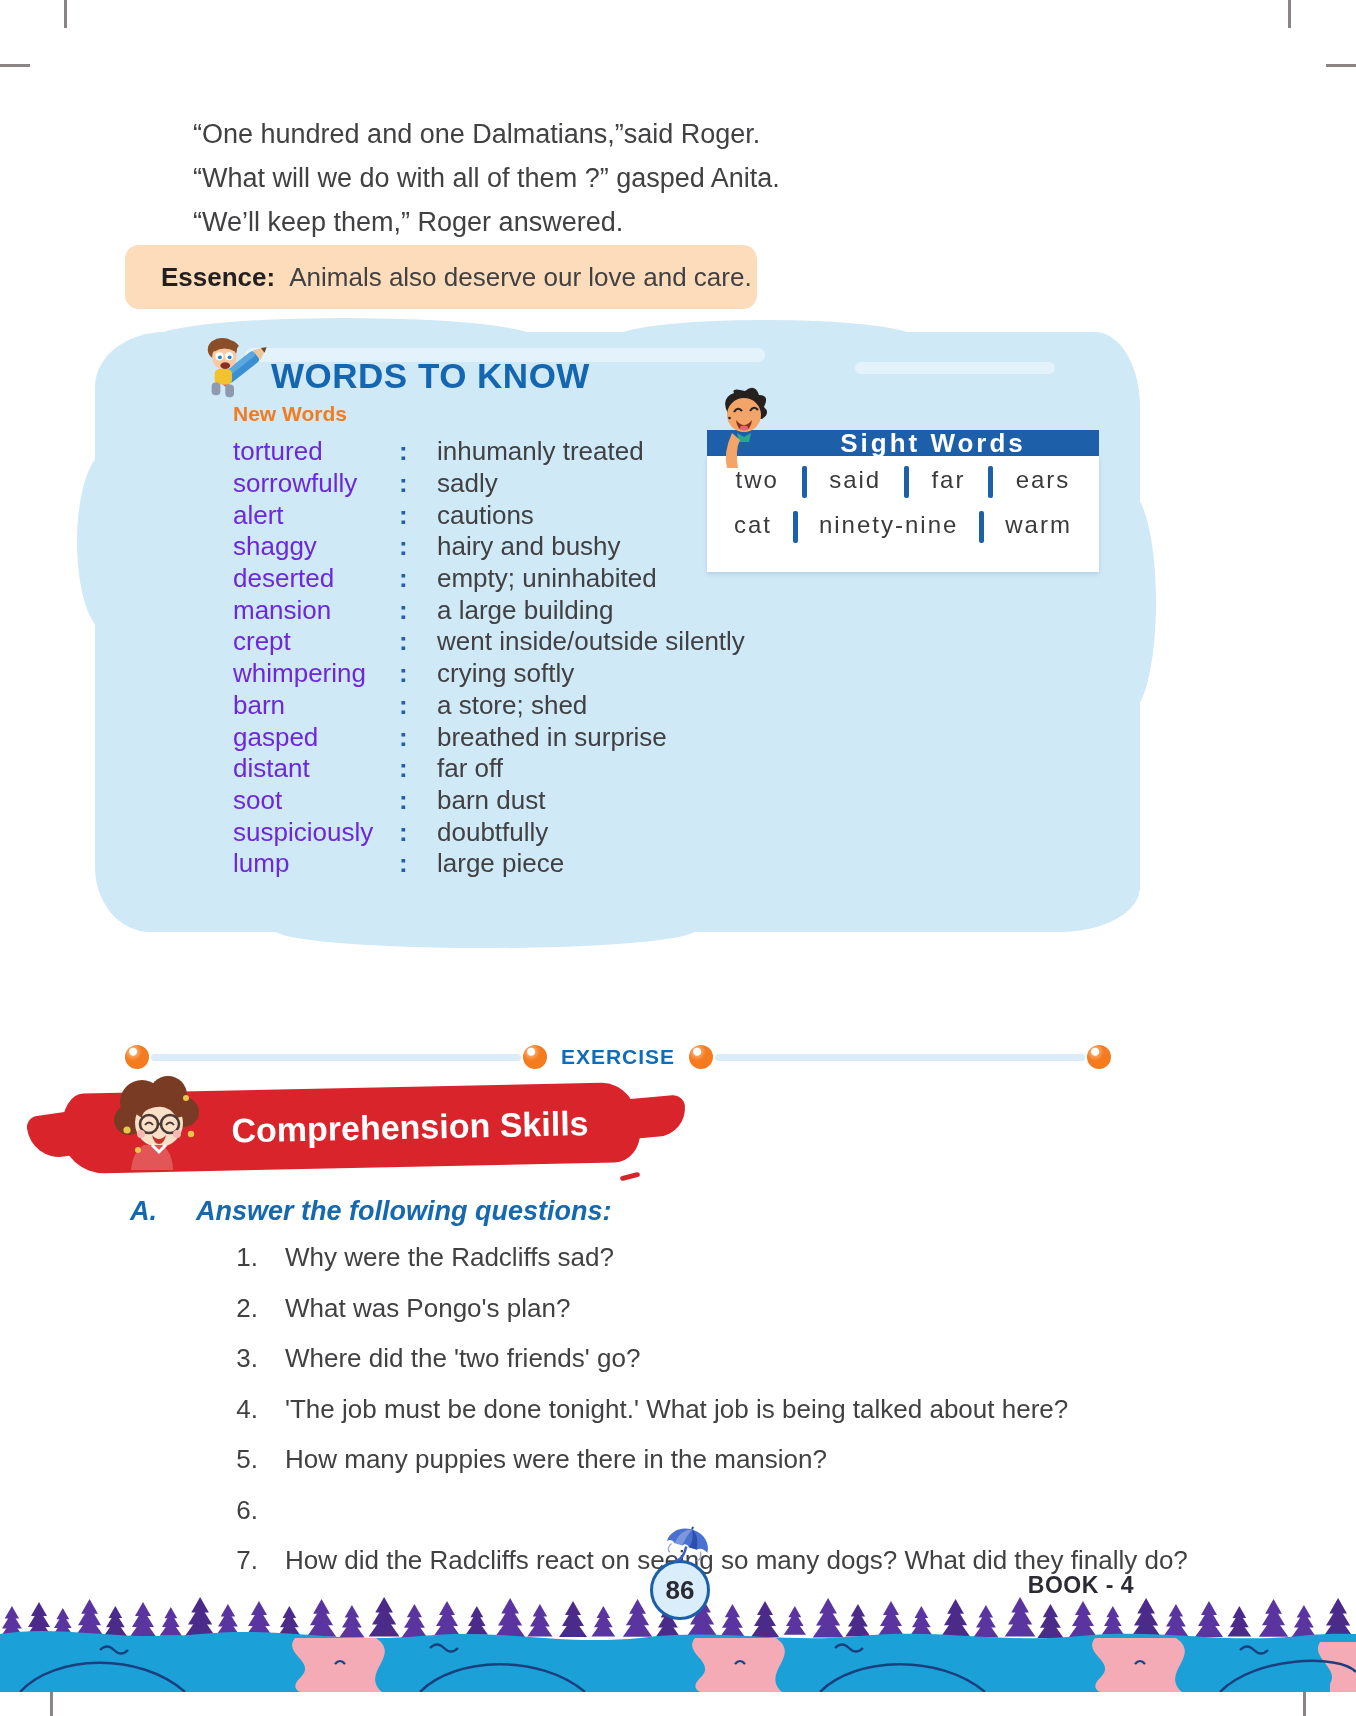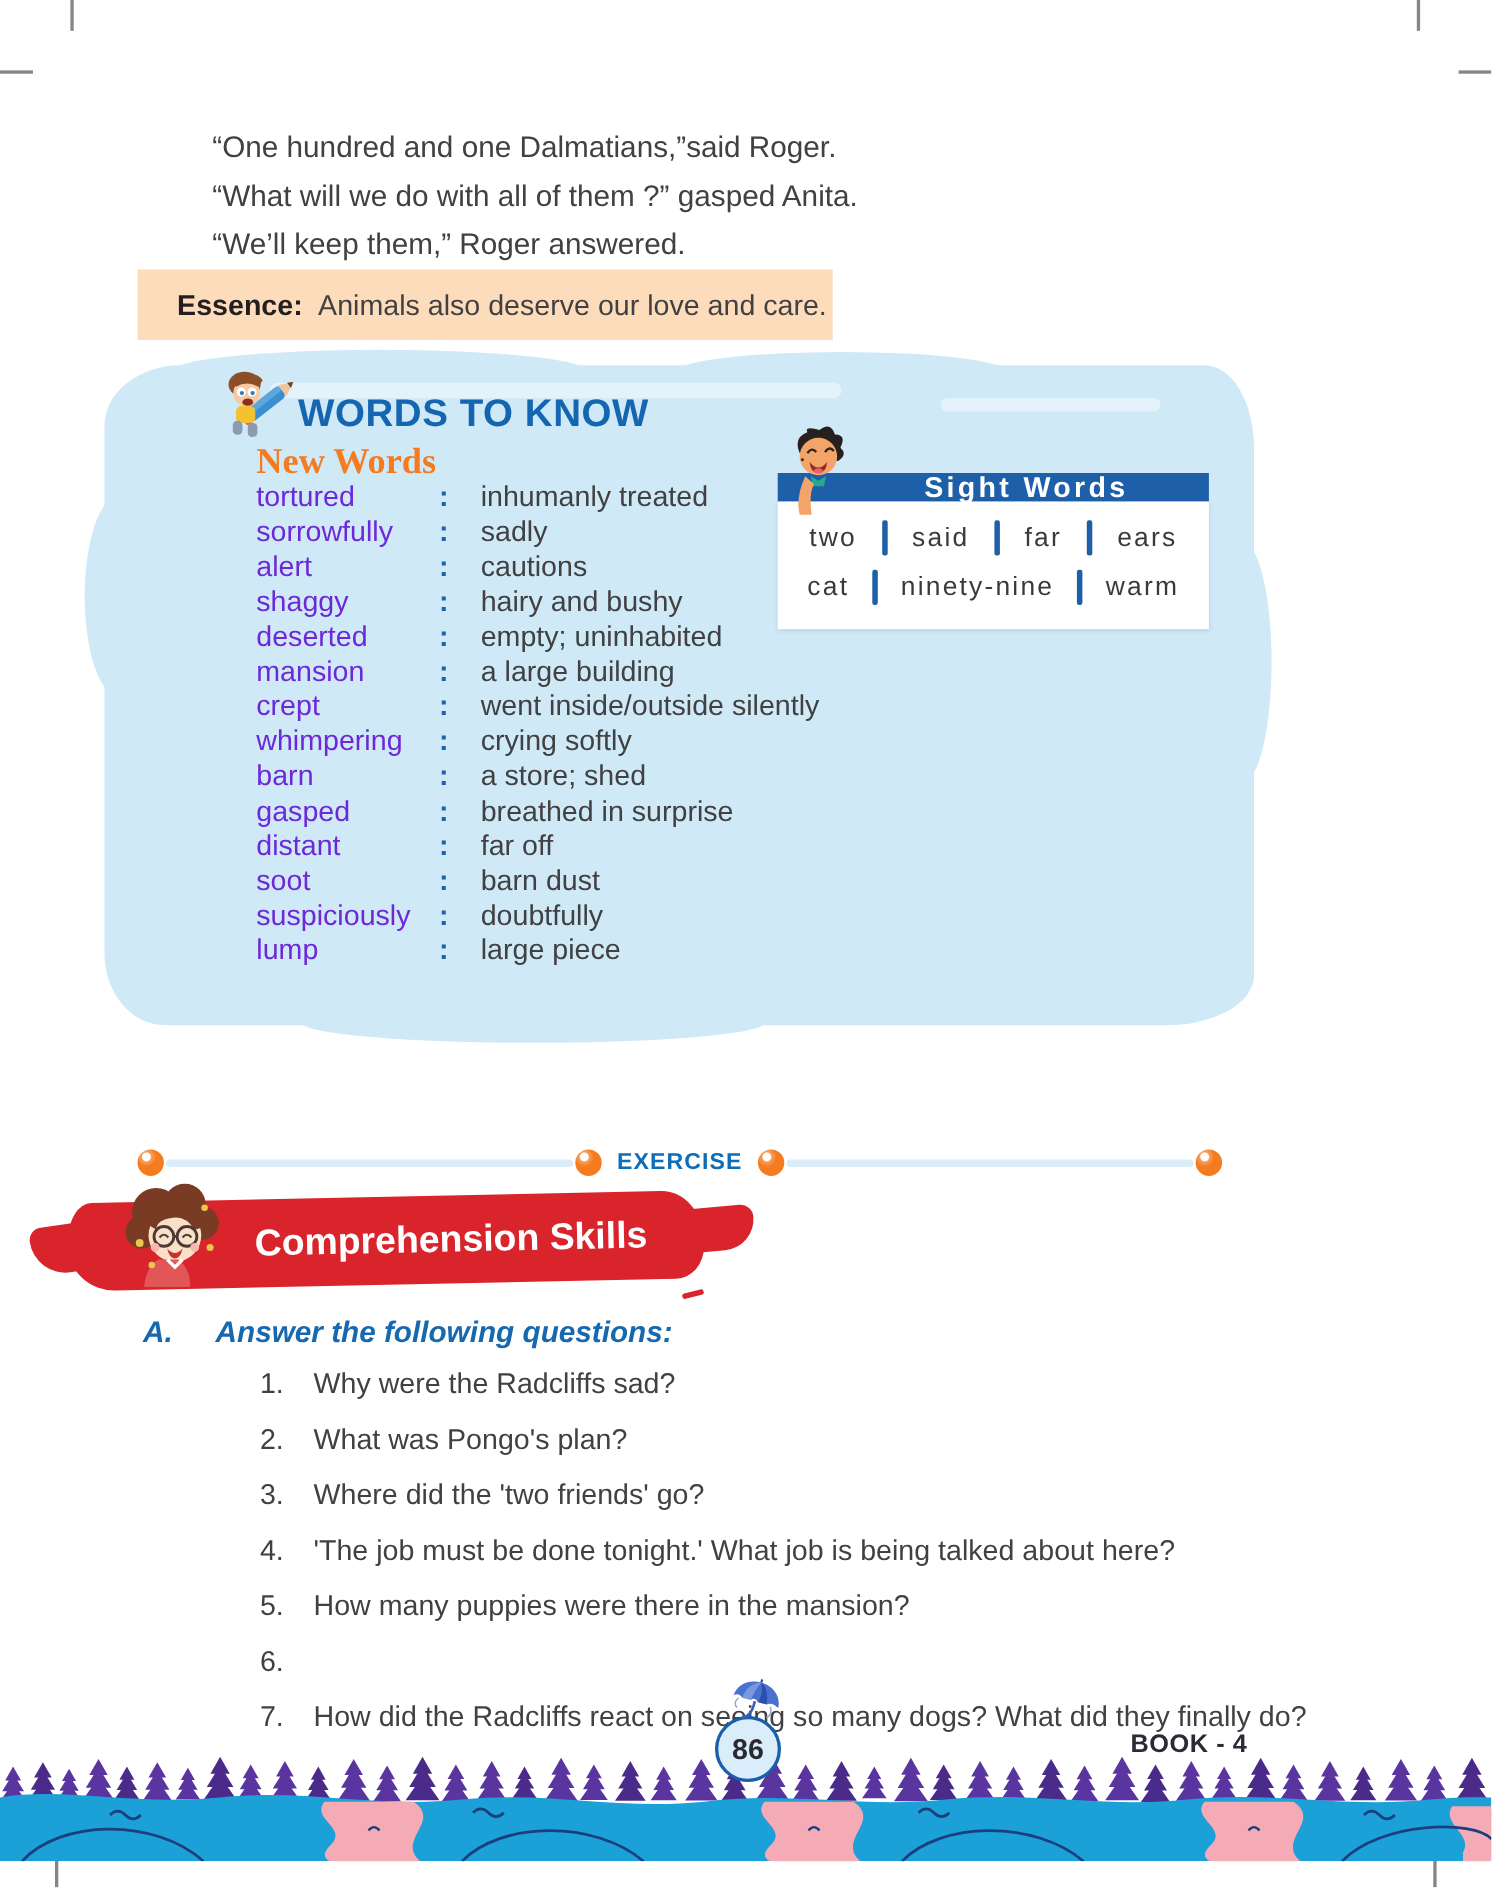--- a/index.html
+++ b/index.html
@@ -8,41 +8,41 @@
 
   
   .crop{position:absolute;background:#8b8484;}
   .crop.v{width:3px;height:28px;}
   .crop.h{width:30px;height:3px;}
 
   
   .intro{position:absolute;left:193px;top:112px;width:840px;font-size:27px;line-height:44px;color:#414042;}
 
   
-  .essence{position:absolute;left:125px;top:245px;width:632px;height:64px;background:#fcdcba;display:flex;align-items:center;padding-left:36px;box-sizing:border-box;font-size:26px;color:#414042;}
+  .essence{position:absolute;left:125px;top:245px;width:632px;height:64px;background:#fcdcba;display:flex;align-items:center;padding-left:36px;box-sizing:border-box;font-size:26px;color:#414042;border-radius:14px;}
   .essence b{color:#231f20;margin-right:14px;font-weight:bold;}
 
   
   .cloud{position:absolute;left:95px;top:332px;width:1045px;height:600px;background:#cfe9f7;border-radius:70px 45px 80px 55px / 55px 75px 45px 65px;}
   .cloud .blob{position:absolute;background:#cfe9f7;border-radius:50%;}
   .cloud .lite{position:absolute;background:#e4f3fb;border-radius:18px;}
   .wtk-icon{position:absolute;left:104px;top:2px;}
   .wtk-title{position:absolute;left:176px;top:24px;font-size:35px;font-weight:800;color:#1566b0;letter-spacing:.5px;}
-  .new-words{position:absolute;left:138px;top:70px;font-size:33px;font-weight:bold;color:#f47b20;font-family:Liberation Serif, serif;}
+  .new-words{position:absolute;left:138px;top:70px;font-size:21px;font-weight:bold;color:#f47b20;}
   .word-list{position:absolute;left:138px;top:104px;width:500px;}
   .word-row{display:flex;height:31.7px;align-items:center;font-size:26px;}
   .word-row .term{flex:0 0 166px;font-weight:normal;color:#6d28d9;}
   .word-row .colon{flex:0 0 38px;font-weight:bold;color:#2161ab;}
   .word-row .def{color:#414042;white-space:nowrap;}
 
   
   .sight{position:absolute;left:612px;top:98px;width:392px;}
   .sight-head{height:26px;background:#1e5fa9;display:flex;align-items:center;justify-content:center;padding-left:60px;font-size:26px;font-weight:bold;color:#fff;letter-spacing:3px;}
   .sight-body{background:#fff;padding:10px 6px 16px 6px;box-shadow:0 2px 4px rgba(60,90,140,.18);}
-  .sight-row{display:flex;align-items:center;justify-content:space-evenly;height:45px;font-size:24px;color:#3a3a3c;letter-spacing:2px;}
+  .sight-row{display:flex;align-items:flex-start;justify-content:space-evenly;height:45px;font-size:24px;color:#3a3a3c;letter-spacing:2px;}
   .sight-bar{width:5px;height:32px;background:#1e60a8;border-radius:2px;}
   .sight-boy{position:absolute;left:6px;top:-44px;}
 
   
   .exercise-row{position:absolute;left:125px;top:1042px;width:986px;height:30px;display:flex;align-items:center;}
   .dot{flex:0 0 24px;height:24px;border-radius:50%;background:radial-gradient(circle at 34% 28%, #ffffff 0 3.5px, #f9a05a 4.5px, #f47b20 9px);}
   .dline{flex:1;height:7px;background:#d9ecf7;border-radius:4px;margin:0 2px;}
   .exercise-label{font-size:21px;font-weight:800;color:#0d6db8;letter-spacing:1px;margin:0 14px;}
 
   

